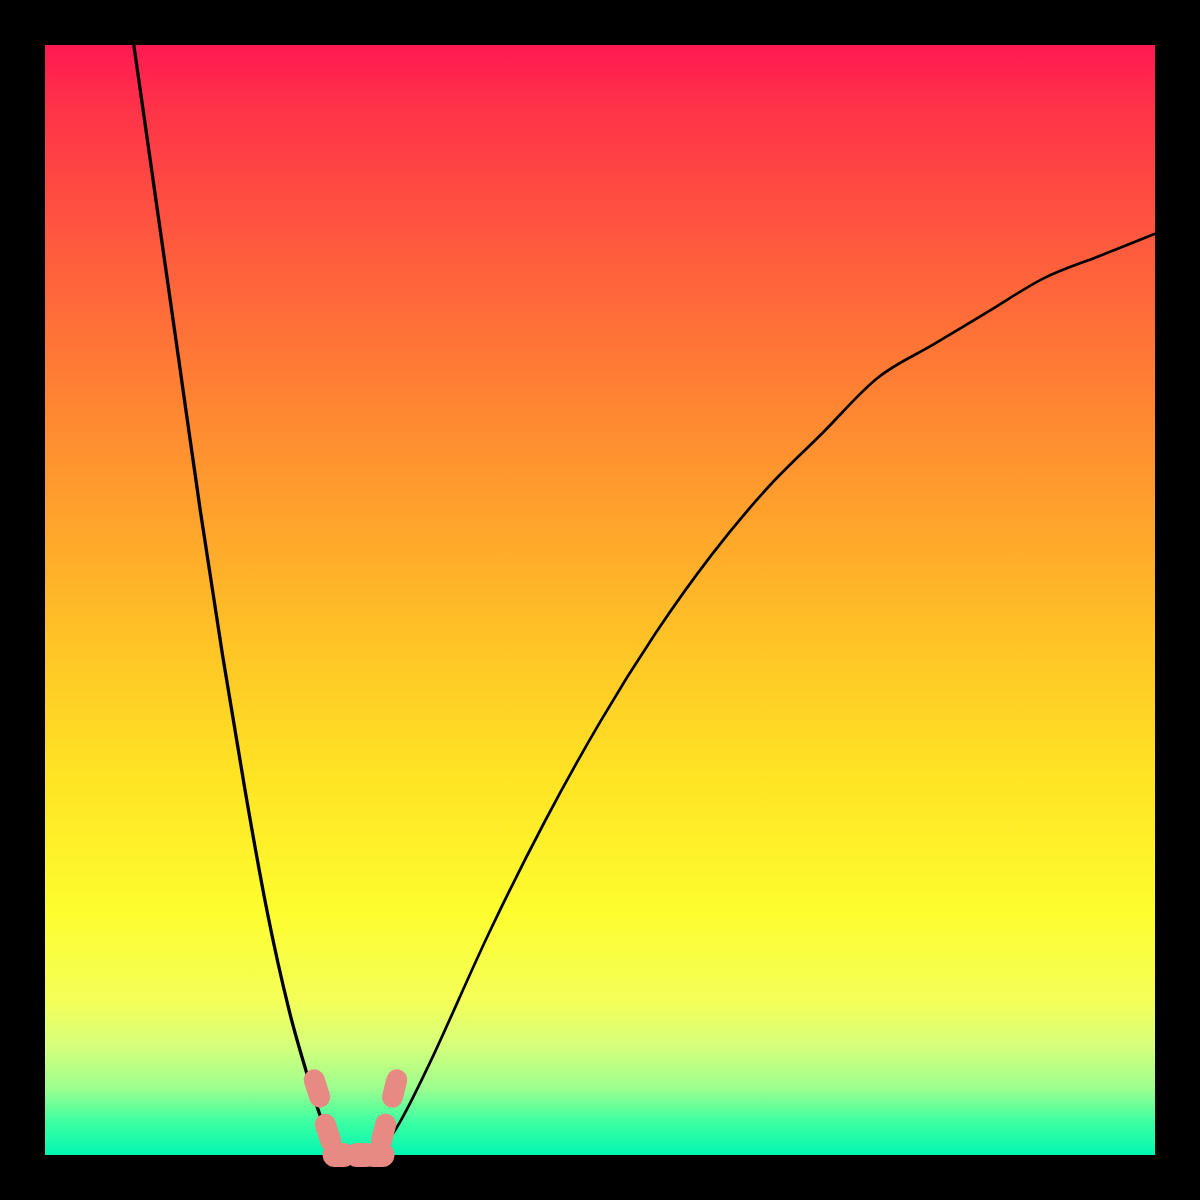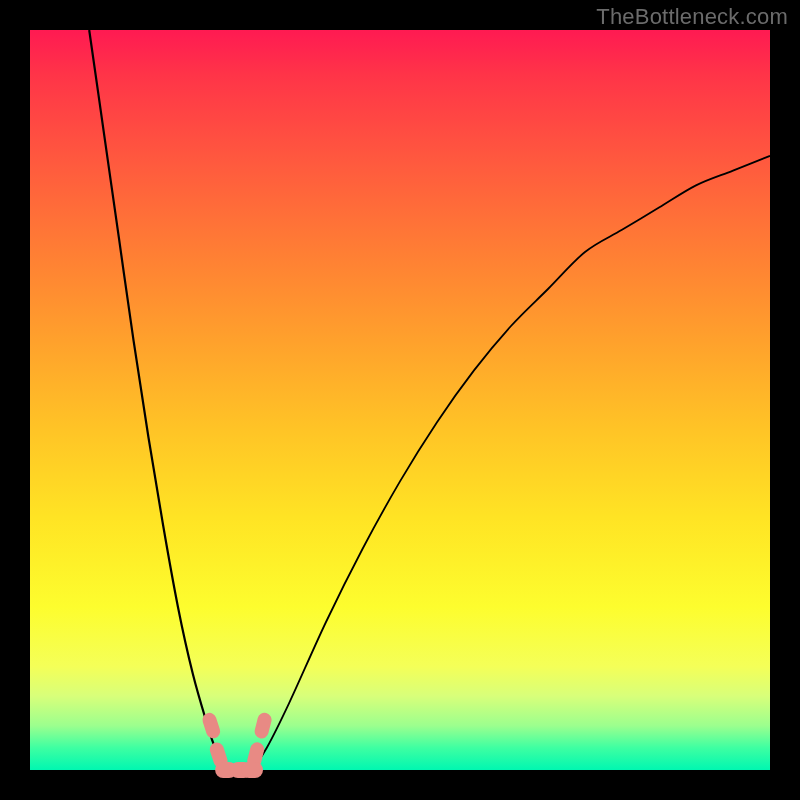--- a/index.html
+++ b/index.html
@@ -85,14 +85,13 @@
           <rect x="174.3" y="682.6" width="14" height="26" rx="7" class="marker" transform="rotate(-18 181.29999999999998 695.6)"></rect>
           <rect x="181.7" y="712.2" width="14" height="26" rx="7" class="marker" transform="rotate(-18 188.70000000000002 725.2)"></rect>
           <rect x="226.1" y="682.6" width="14" height="26" rx="7" class="marker" transform="rotate(14 233.1 695.6)"></rect>
           <rect x="218.7" y="712.2" width="14" height="26" rx="7" class="marker" transform="rotate(14 225.7 725.2)"></rect>
           <rect x="185.1" y="732.0" width="22" height="16" rx="8" class="marker"></rect>
           <rect x="199.9" y="732.0" width="22" height="16" rx="8" class="marker"></rect>
           <rect x="211.0" y="732.0" width="22" height="16" rx="8" class="marker"></rect>
         </g>
     </svg>
   </div>
-  <div class="watermark">TheBottleneck.com</div>
 </div>
 
 </body></html>

